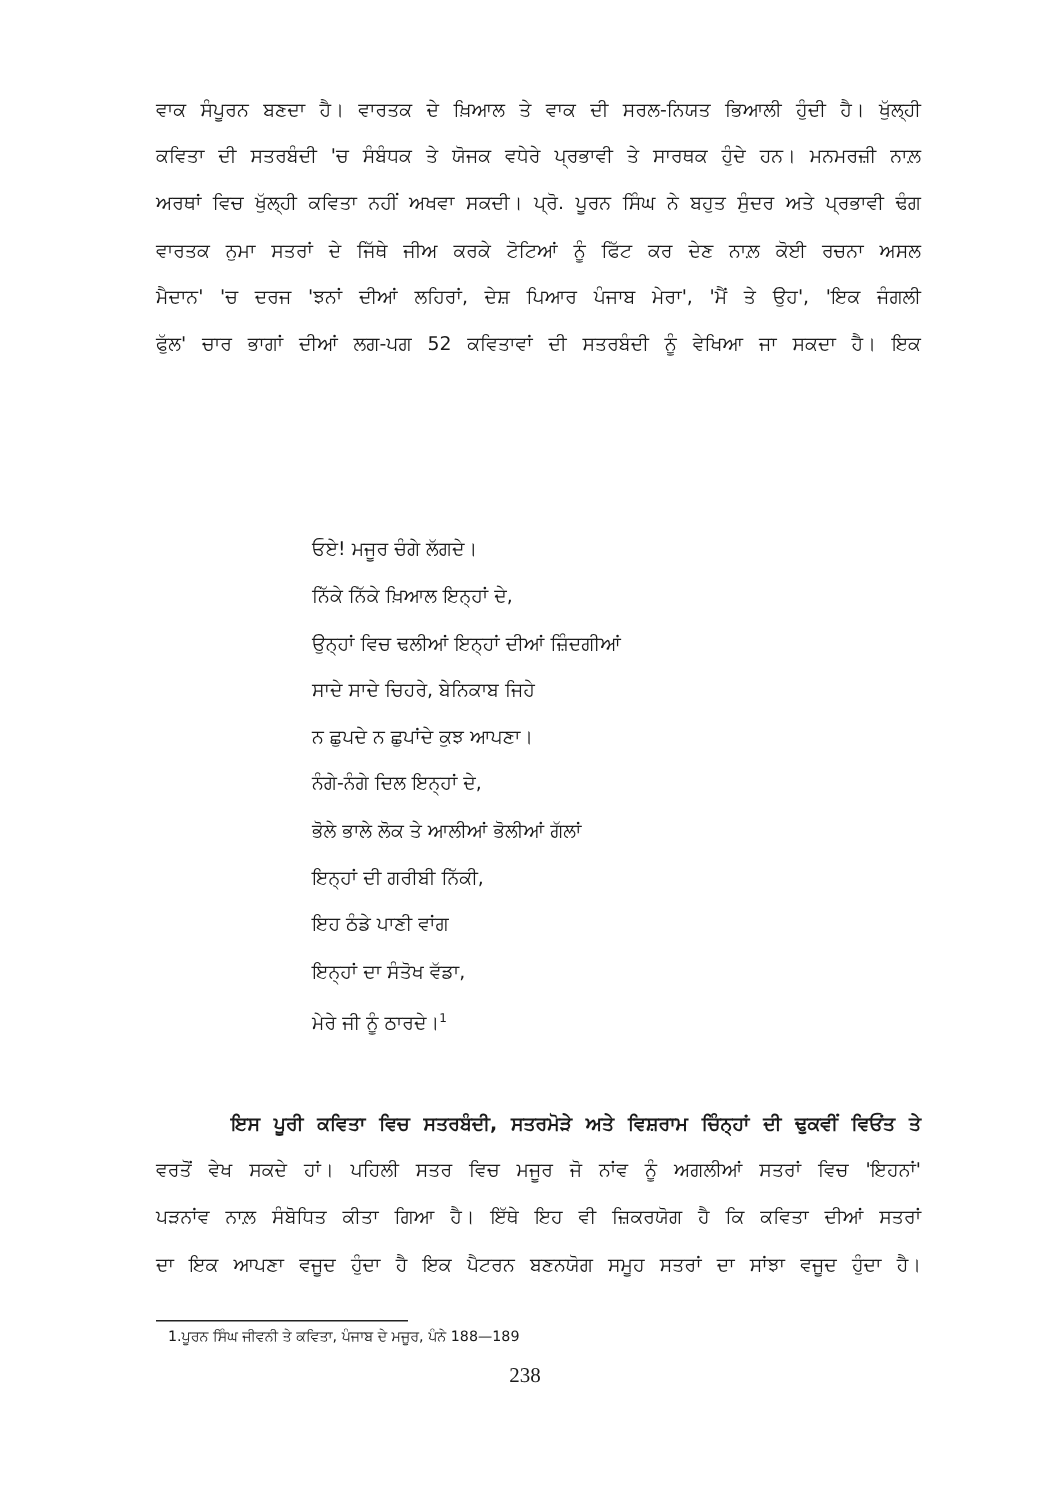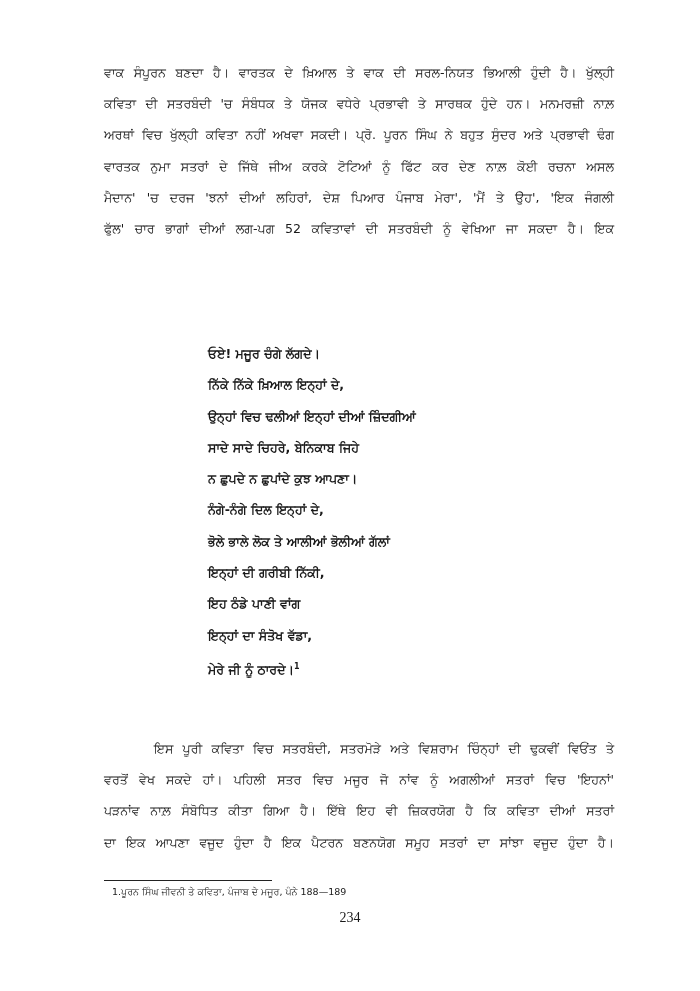--- a/index.html
+++ b/index.html
@@ -4,24 +4,24 @@
 <style>
   html, body { margin: 0; padding: 0; background: #ffffff; }
   body { width: 700px; height: 991px; position: relative; overflow: hidden;
          font-family: "DejaVu Sans", sans-serif; color: #1a1a1a; }
   .page { position: absolute; left: 0; top: 0; width: 700px; height: 819px; }
   .para { position: absolute; left: 104px; width: 510px; }
   .line { height: 31.2px; line-height: 31.2px; font-size: 12.6px; white-space: nowrap;
           text-align: justify; text-align-last: justify; }
   .line.last { text-align-last: left; }
   .para1 { top: 57px; }
-  .verse { position: absolute; left: 208px; top: 338px; font-weight: bold; }
+  .verse { position: absolute; left: 208px; top: 350px; }
   .verse .vline { height: 31.3px; line-height: 31.3px; font-size: 12.6px; white-space: nowrap; }
   .para2 { top: 733px; }
-  .indent { padding-left: 50px; }
+  .indent { padding-left: 50px; font-weight: bold; }
   .fn-rule { position: absolute; left: 104px; top: 880px; width: 168px; height: 1px; background: #222; }
   .footnote { position: absolute; left: 112px; top: 884px; font-size: 9.5px; line-height: 16px; white-space: nowrap; }
   .pagenum { position: absolute; left: 0; width: 700px; top: 910px; text-align: center;
              font-family: "Liberation Serif", serif; font-size: 14px; }
   sup { font-size: 8px; vertical-align: 5px; }
 </style>
 </head>
 <body>
 
 <div class="page">
@@ -52,14 +52,14 @@
   <div class="para para2">
     <div class="line indent">ਇਸ ਪੂਰੀ ਕਵਿਤਾ ਵਿਚ ਸਤਰਬੰਦੀ, ਸਤਰਮੋੜੇ ਅਤੇ ਵਿਸ਼ਰਾਮ ਚਿੰਨ੍ਹਾਂ ਦੀ ਢੁਕਵੀਂ ਵਿਓਂਤ ਤੇ</div>
     <div class="line">ਵਰਤੋਂ ਵੇਖ ਸਕਦੇ ਹਾਂ। ਪਹਿਲੀ ਸਤਰ ਵਿਚ ਮਜੂਰ ਜੋ ਨਾਂਵ ਨੂੰ ਅਗਲੀਆਂ ਸਤਰਾਂ ਵਿਚ 'ਇਹਨਾਂ'</div>
     <div class="line">ਪੜਨਾਂਵ ਨਾਲ਼ ਸੰਬੋਧਿਤ ਕੀਤਾ ਗਿਆ ਹੈ। ਇੱਥੇ ਇਹ ਵੀ ਜ਼ਿਕਰਯੋਗ ਹੈ ਕਿ ਕਵਿਤਾ ਦੀਆਂ ਸਤਰਾਂ</div>
     <div class="line">ਦਾ ਇਕ ਆਪਣਾ ਵਜੂਦ ਹੁੰਦਾ ਹੈ ਇਕ ਪੈਟਰਨ ਬਣਨਯੋਗ ਸਮੂਹ ਸਤਰਾਂ ਦਾ ਸਾਂਝਾ ਵਜੂਦ ਹੁੰਦਾ ਹੈ।</div>
   </div>
 
   <div class="fn-rule"></div>
   <div class="footnote">1.ਪੂਰਨ ਸਿੰਘ ਜੀਵਨੀ ਤੇ ਕਵਿਤਾ, ਪੰਜਾਬ ਦੇ ਮਜੂਰ, ਪੰਨੇ 188—189</div>
 
-  <div class="pagenum">234</div>
+  <div class="pagenum">238</div>
 </div>
 
 </body></html>

